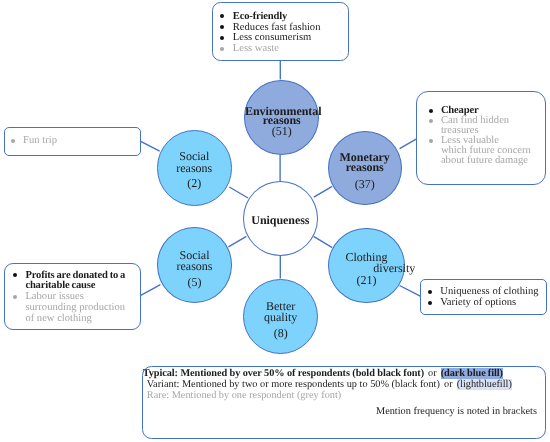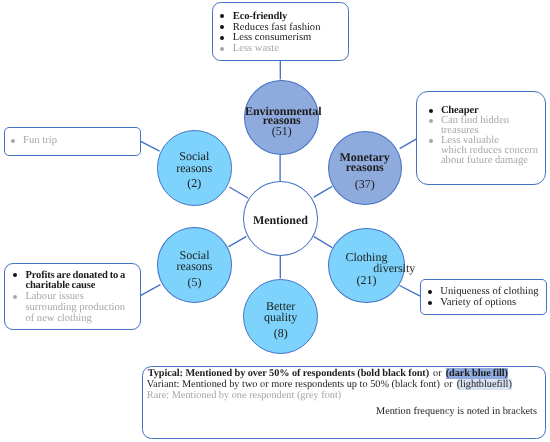--- a/index.html
+++ b/index.html
@@ -66,21 +66,21 @@
 <div class="box" style="left:3.5px;top:127.1px;width:137px;height:28.8px;border-radius:5px;">
   <ul class="bl" style="margin:8px 0 0 6.6px;">
     <li class="g">Fun trip</li>
   </ul>
 </div>
 
 <div class="box" style="left:416.4px;top:90.8px;width:129.6px;height:94.2px;border-radius:12px;">
   <ul class="bl" style="margin:14.2px 0 0 11.5px;line-height:10.1px;">
     <li class="b"><span>Cheaper</span></li>
     <li class="g"><span>Can find hidden</span><br><span>treasures</span></li>
-    <li class="g"><span>Less valuable</span><br><span>which reduces concern</span><br><span>about future damage</span></li>
+    <li class="g"><span>Less valuable</span><br><span>which future concern</span><br><span>about future damage</span></li>
   </ul>
 </div>
 
 <div class="box" style="left:3.5px;top:262.7px;width:137.6px;height:67.2px;border-radius:9px;">
   <ul class="bl" style="margin:7px 0 0 8.9px;">
     <li class="b"><span>Profits are donated to a</span><br><span>charitable cause</span></li>
     <li class="g"><span>Labour issues</span><br><span>surrounding production</span><br><span>of new clothing</span></li>
   </ul>
 </div>
 
@@ -121,25 +121,25 @@
   <span class="cnt" style="top:45.2px;">(21)</span>
 </div>
 
 <div class="node light" style="left:243.2px;top:278.6px;width:75px;height:75px;">
   <span style="top:20.1px;"><span class="txt">Better</span></span>
   <span style="top:31.1px;"><span class="txt">quality</span></span>
   <span class="cnt" style="top:47.6px;">(8)</span>
 </div>
 
 <div class="node plain" style="left:242.6px;top:180.9px;width:75.6px;height:75.1px;">
-  <span style="top:32.0px;"><b>Mentioned</b></span>
+  <span style="top:32.0px;"><b>Uniqueness</b></span>
 </div>
 
 <div class="legend" style="left:141.8px;top:365.5px;width:404.2px;height:73.2px;">
-  <div style="margin-left:5px;margin-top:1.5px;">
+  <div style="margin-top:1.5px;">
     <span class="bold">Typical: Mentioned by over 50% of respondents (bold black font)</span><span class="orsep"> or </span><span class="chip-dark bold">(dark blue fill)</span>
   </div>
   <div style="margin-left:4px;">
     <span>Variant: Mentioned by two or more respondents up to 50% (black font)</span><span class="orsep"> or </span><span class="chip-light">(light blue fill)</span>
   </div>
   <div class="grey" style="margin-left:4px;">Rare: Mentioned by one respondent (grey font)</div>
   <div class="note" style="margin-right:8px;margin-top:4px;">Mention frequency is noted in brackets</div>
 </div>
 
 </div>

